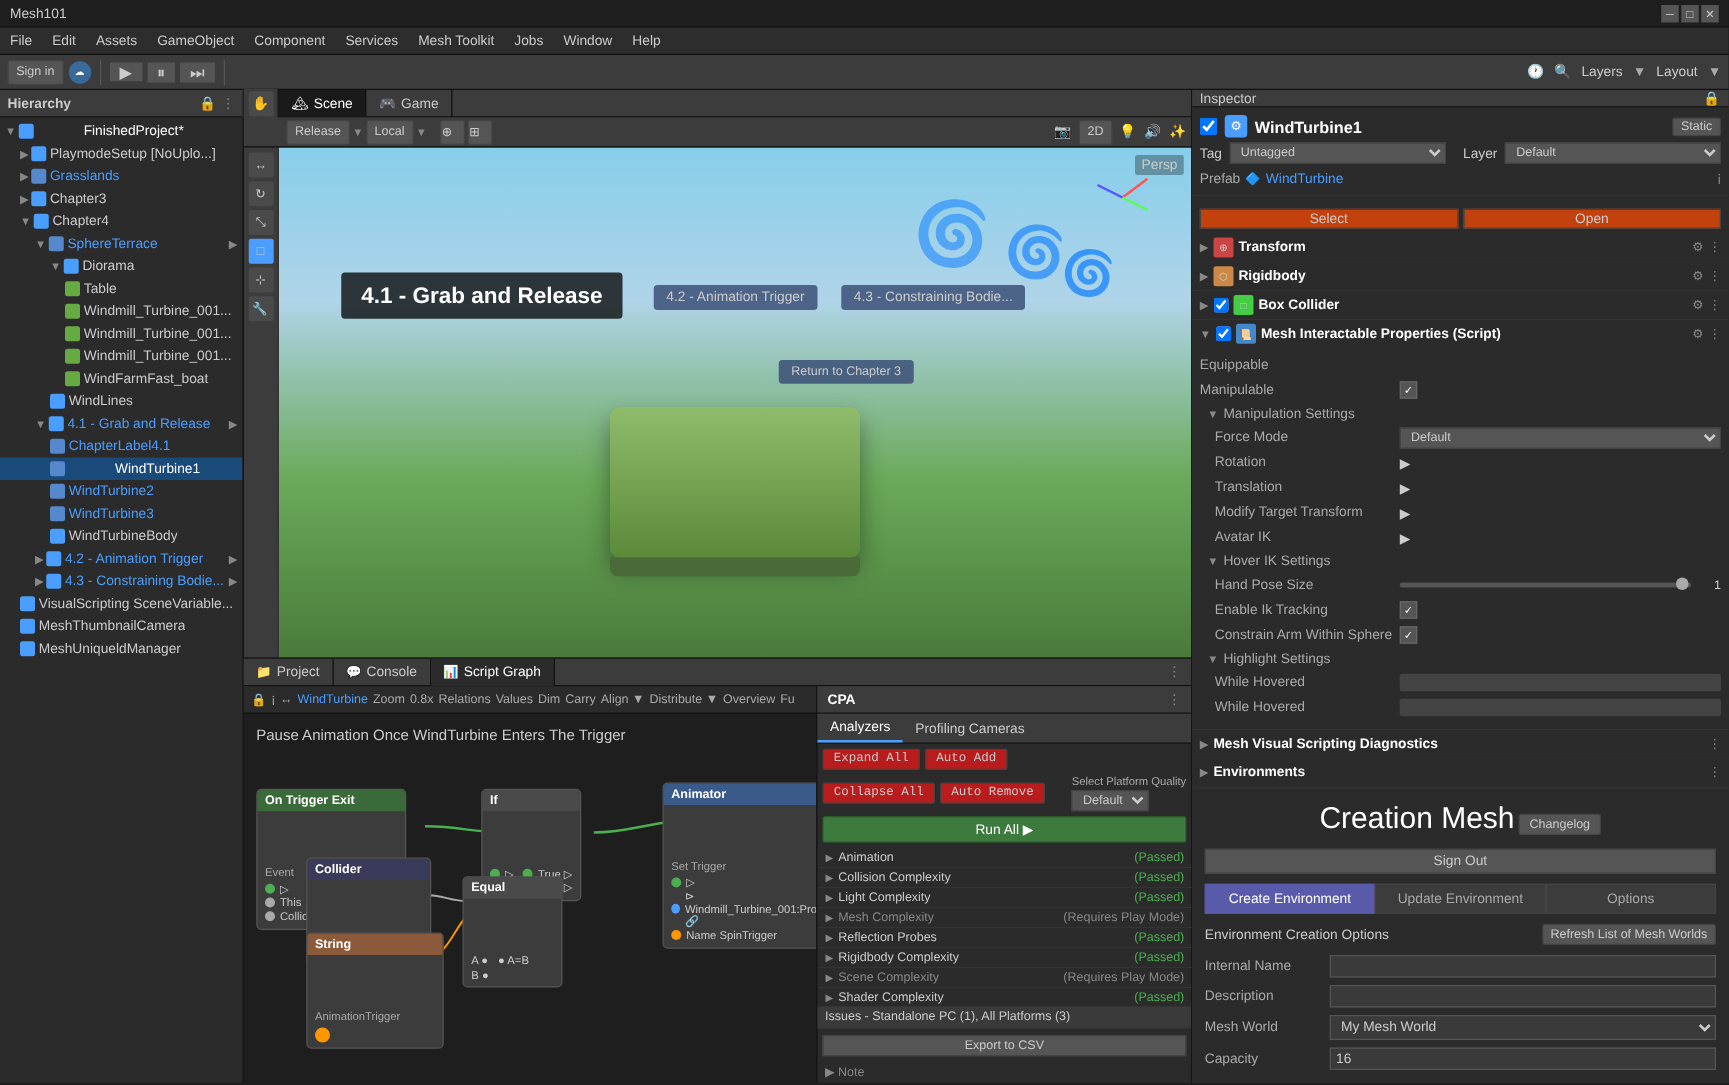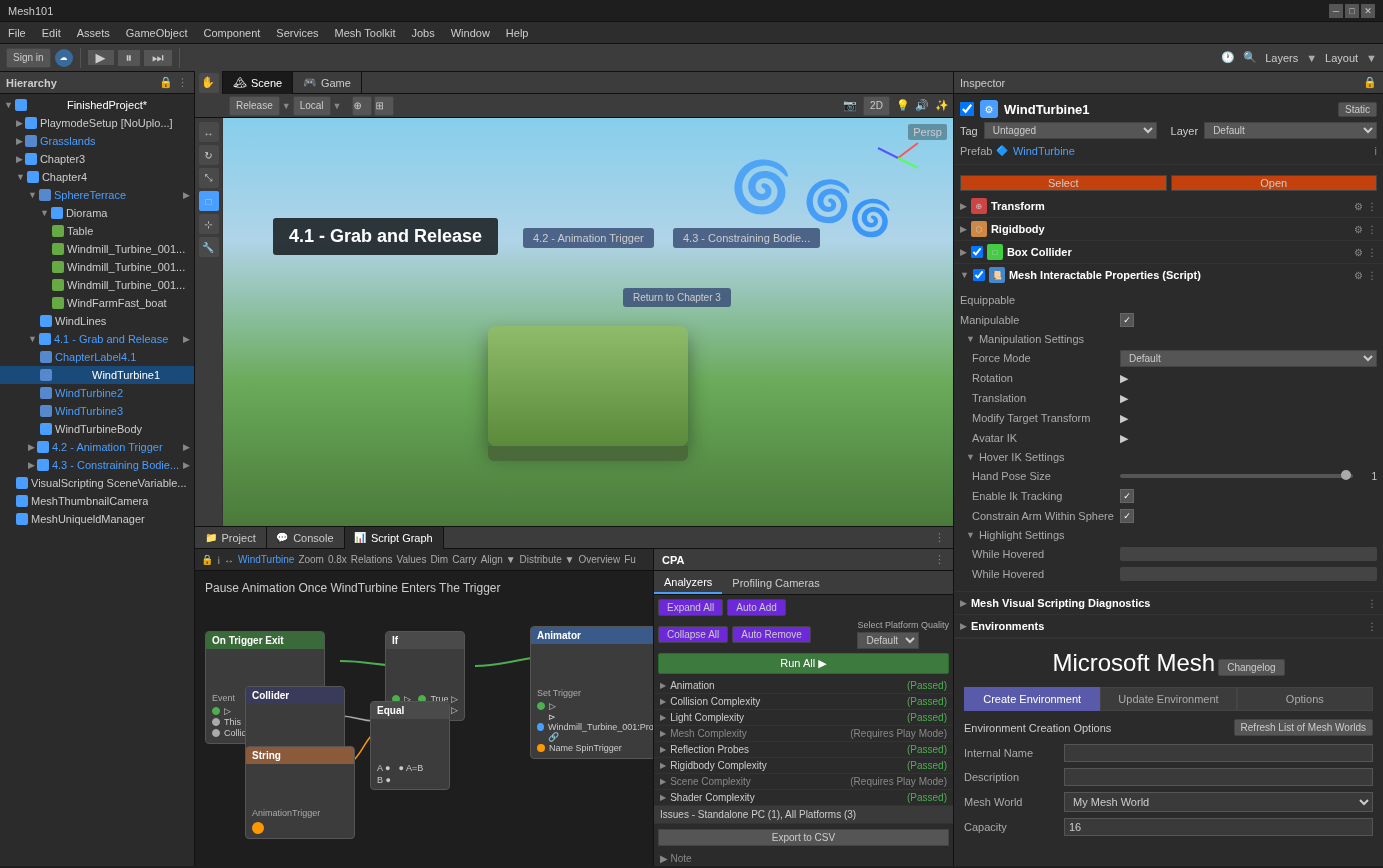--- a/index.html
+++ b/index.html
@@ -52,21 +52,21 @@
     .bottom-tab { padding: 0 10px; height: 22px; display: flex; align-items: center; font-size: 11px; cursor: pointer; border-right: 1px solid #111; }
     .bottom-tab.active { background: #2b2b2b; color: #fff; }
     #bottom-content { display: flex; flex: 1; min-height: 0; }
     #script-graph { flex: 1; background: #1e1e1e; position: relative; overflow: hidden; }
     #cpa-panel { width: 300px; background: #2b2b2b; border-left: 1px solid #111; display: flex; flex-direction: column; }
     .cpa-header { background: #3c3c3c; height: 22px; display: flex; align-items: center; justify-content: space-between; padding: 0 8px; border-bottom: 1px solid #111; }
     .cpa-tabs { display: flex; height: 24px; background: #3c3c3c; border-bottom: 1px solid #111; }
     .cpa-tab { padding: 0 10px; display: flex; align-items: center; font-size: 11px; cursor: pointer; }
     .cpa-tab.active { color: #fff; border-bottom: 2px solid #4a9eff; }
     .cpa-buttons { display: flex; gap: 4px; padding: 4px; }
-    .cpa-btn { background: #6d28d9; border: 1px solid #444; color: #ccc; padding: 2px 8px; font-size: 10px; cursor: pointer; border-radius: 2px; }
+    .cpa-btn { background: #b91c1c; border: 1px solid #444; color: #ccc; padding: 2px 8px; font-size: 10px; cursor: pointer; border-radius: 2px; font-family: Liberation Mono, monospace; }
     .cpa-list { flex: 1; overflow-y: auto; }
     .cpa-row { display: flex; align-items: center; padding: 2px 6px; border-bottom: 1px solid #333; font-size: 10px; }
     .cpa-row .arrow { color: #888; margin-right: 4px; font-size: 8px; }
     .cpa-status-passed { color: #4caf50; }
     .cpa-status-requires { color: #888; }
     .issues-row { background: #3a3a3a; padding: 3px 6px; font-size: 10px; border-bottom: 1px solid #333; }
     .export-btn { background: #555; border: 1px solid #444; color: #ccc; padding: 2px; font-size: 10px; cursor: pointer; width: 100%; margin: 2px 0; }
     .note-row { display: flex; align-items: center; padding: 2px 6px; font-size: 10px; color: #888; }
 
     
@@ -816,24 +816,25 @@
         <span class="comp-arrow">▶</span>
         <span class="comp-name">Environments</span>
         <div class="comp-actions">
           <span class="comp-action">⋮</span>
         </div>
       </div>
     </div>
 
     <div id="mesh-panel">
       <div class="mesh-logo">
-        <span class="mesh-logo-text">Microsoft Mesh</span>
+        <span class="mesh-logo-text">Creation Mesh</span>
         <button class="changelog-btn">Changelog</button>
       </div>
 
+      <button class="signout-btn">Sign Out</button>
 
       
       <div class="env-tabs">
         <div class="env-tab active">Create Environment</div>
         <div class="env-tab">Update Environment</div>
         <div class="env-tab">Options</div>
       </div>
 
       
       <div class="env-form">

